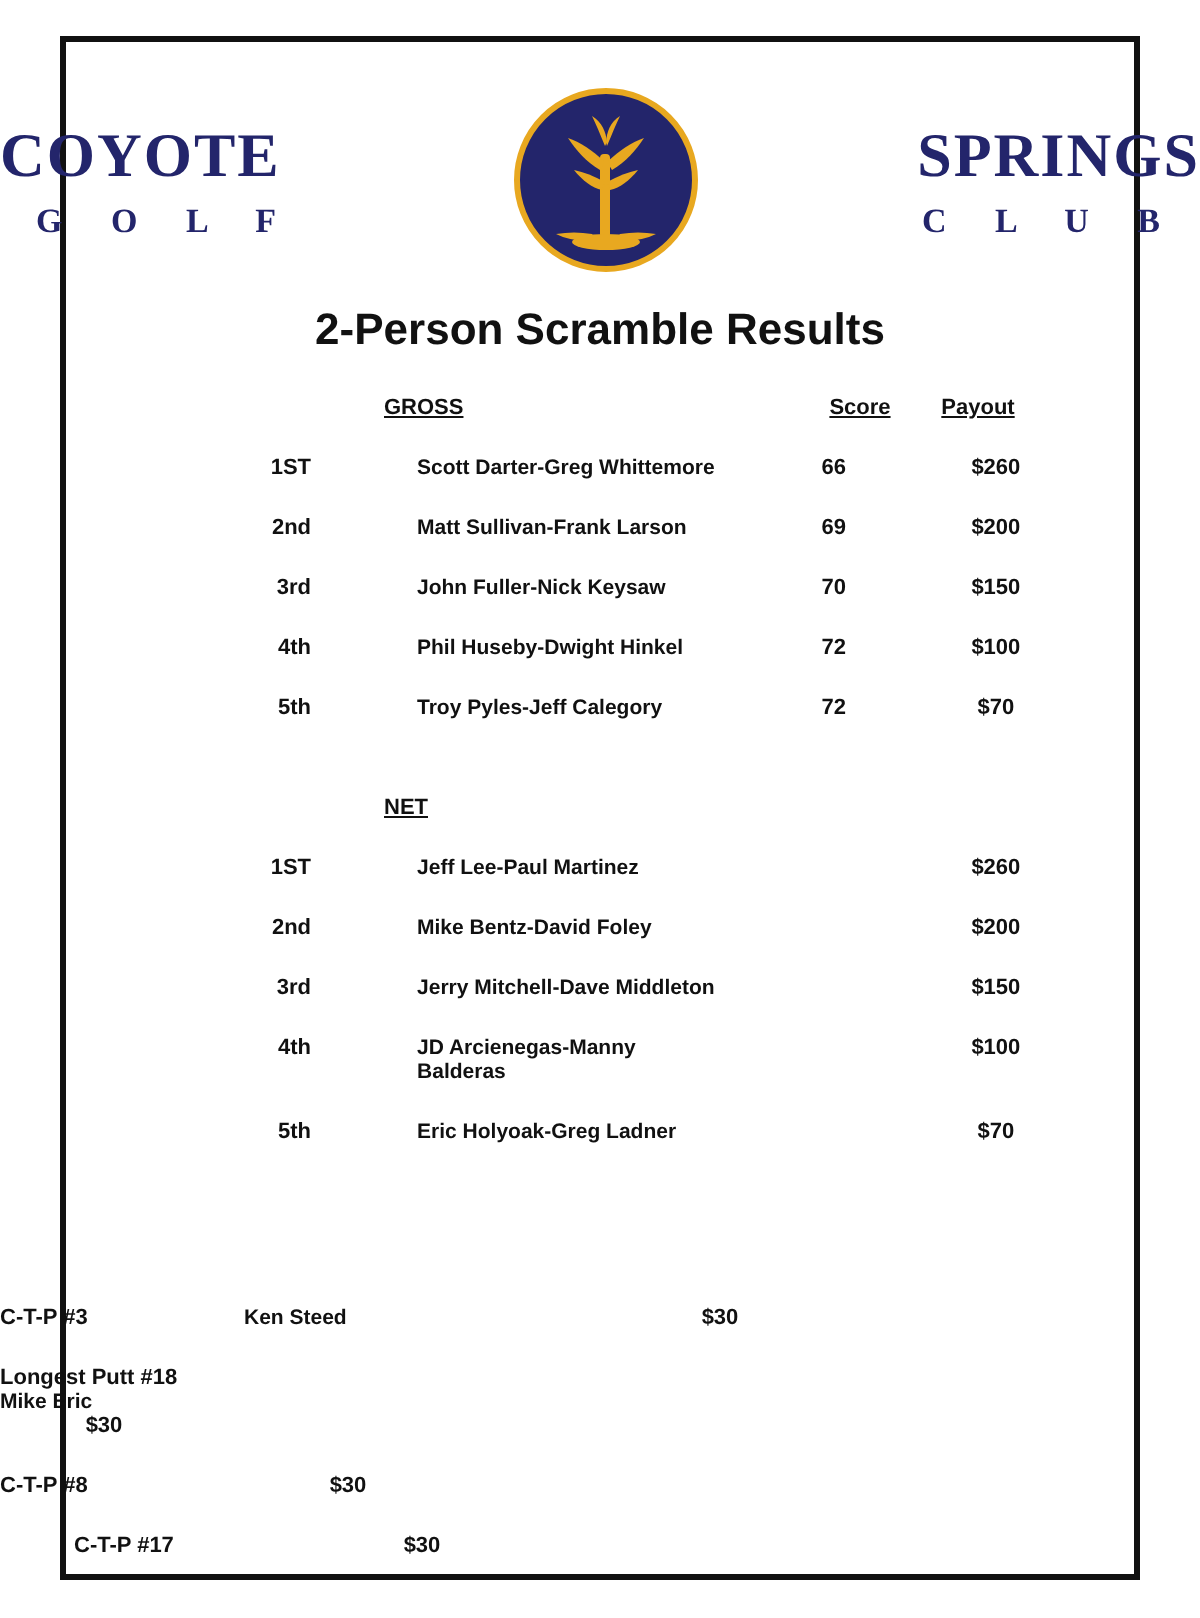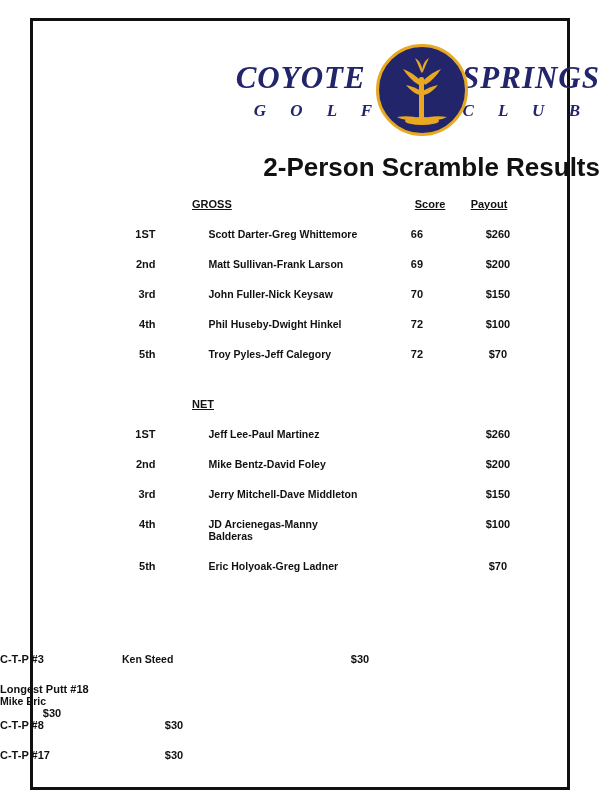--- a/index.html
+++ b/index.html
@@ -34,23 +34,22 @@
   .logo-block {
     position: absolute;
     left: 0;
     top: 40px;
     width: 100%;
     height: 100px;
   }
   .logo-row {
     display: flex;
     align-items: center;
-    justify-content: flex-end;
+    justify-content: space-between;
     height: 100px;
-    font-style: italic;
   }
   .logo-word-left, .logo-word-right {
     color: #23256b;
     font-family: "Liberation Serif", serif;
     font-weight: bold;
     line-height: 1;
     text-align: center;
   }
   .word-main {
     font-size: 31px;
@@ -78,22 +77,22 @@
     z-index: 2;
     overflow: hidden;
   }
   .logo-badge svg { position:absolute; left:0; top:0;}
   
   .doc-title {
     position: absolute;
     top: 152px;
     left: 0;
     width: 100%;
-    text-align: right;
-    font-size: 26px;
+    text-align: center;
+    font-size: 22px;
     font-weight: bold;
     color: #111;
     font-family: "Liberation Sans", sans-serif;
     letter-spacing: 0px;
   }
   
   .section {
     position: absolute;
     left: 100px;
     width: 420px;
@@ -251,22 +250,22 @@
     <div class="ctp-row">
       <div class="ctp-label">C-T-P #3</div>
       <div class="ctp-name">Ken Steed</div>
       <div class="ctp-amount">$30</div>
     </div>
     <div class="ctp-row" style="margin-top:18px;flex-direction:column;">
       <div class="ctp-label">Longest Putt #18</div>
       <div class="ctp-name">Mike Eric</div>
       <div class="ctp-amount">$30</div>
     </div>
-    <div class="ctp-row" style="">
+    <div class="ctp-row" style="margin-top:18px;">
       <div class="ctp-label">C-T-P #8</div>
       <div class="ctp-amount">$30</div>
     </div>
-    <div class="ctp-row" style="margin-top:18px;">
+    <div class="ctp-row" style="margin-top:18px;padding-left:37px;">
       <div class="ctp-label">C-T-P #17</div>
       <div class="ctp-amount">$30</div>
     </div>
   </div>
 </div>
 
 </body></html>

